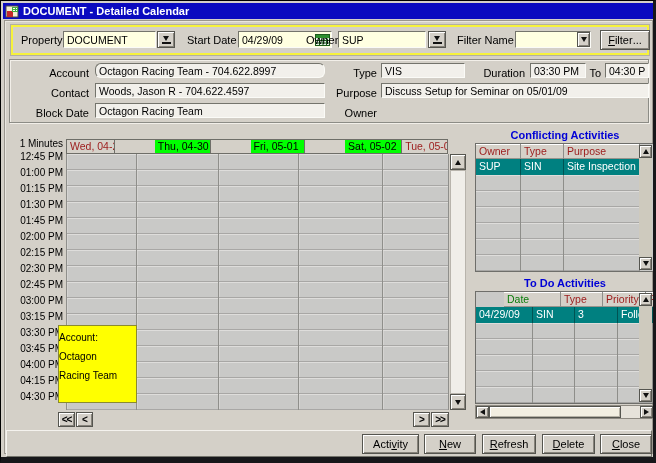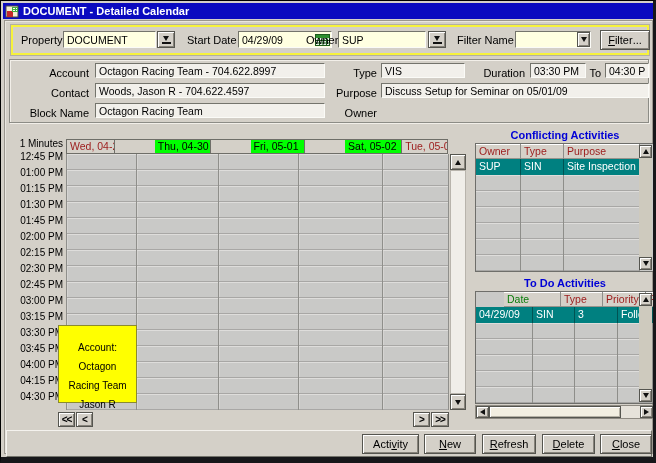--- a/index.html
+++ b/index.html
@@ -46,21 +46,21 @@
   .btn.lov2{left:427px;top:30px;width:18px;height:17px;}
   .lbl.p-fn{left:456px;top:33px;}
   .fld.f-fn{left:514px;top:30px;width:76px;height:17px;padding-right:14px;}
   .btn.combo-arrow{left:576px;top:31px;width:13px;height:15px;}
   .btn.filter{left:599px;top:29px;width:50px;height:20px;}
 
   
   .details-box{position:absolute;left:8px;top:58px;width:640px;height:64px;
     border:1px solid #8c8c86;box-shadow:1px 1px 0 #f2efe9, inset 1px 1px 0 #f2efe9;}
   .lbl.ra{text-align:right;}
-  .lbl.d-acc{left:8px;top:66px;width:80px;}   .fld.f-acc{left:94px;top:62px;width:230px;height:15px;}
+  .lbl.d-acc{left:8px;top:66px;width:80px;}   .fld.f-acc{left:94px;top:62px;width:230px;height:15px;border-radius:6px;}
   .lbl.d-con{left:8px;top:86px;width:80px;}   .fld.f-con{left:94px;top:82px;width:230px;height:15px;}
   .lbl.d-blk{left:8px;top:106px;width:80px;}  .fld.f-blk{left:94px;top:102px;width:230px;height:15px;}
   .lbl.d-typ{left:308px;top:66px;width:68px;} .fld.f-typ{left:380px;top:62px;width:84px;height:15px;}
   .lbl.d-dur{left:440px;top:66px;width:84px;} .fld.f-dur{left:529px;top:62px;width:56px;height:15px;}
   .lbl.d-to{left:570px;top:66px;width:30px;}  .fld.f-to{left:604px;top:62px;width:44px;height:15px;}
   .lbl.d-pur{left:308px;top:86px;width:68px;} .fld.f-pur{left:380px;top:82px;width:268px;height:15px;}
   .lbl.d-owr{left:308px;top:106px;width:68px;}.fld.f-owr{left:380px;top:102px;width:268px;height:15px;}
 
   
   .interval-label{position:absolute;left:0;top:137px;width:62px;text-align:right;font-size:10px;}
@@ -69,21 +69,21 @@
   .day-headers{position:absolute;left:65px;top:138px;width:382px;height:15px;display:flex;border:1px solid #6e6e68;}
   .day-header{height:13px;font-size:10.5px;line-height:13px;padding-left:3px;overflow:hidden;white-space:nowrap;
     background:#d6d2ca;color:var(--header-red);border-right:1px solid #6e6e68;}
   .day-header:last-child{border-right:none;}
   .day-header.hl{background:var(--highlight-green);color:#000;margin-left:40px;}
   .cal-grid{position:absolute;left:65px;top:153px;width:382px;height:256px;display:grid;
     grid-template-columns:70px 82px 80px 84px 66px;grid-auto-rows:16px;border-left:1px solid #8f8f8b;}
   .calendar-cell{background:var(--grid-cell);border-right:1px solid #8f8f8b;
     box-shadow:inset 0 1px 0 #dedddb,inset 0 -1px 0 #a8a7a5,inset 1px 0 0 #d5d4d2;}
   .appointment{position:absolute;left:57px;top:324px;width:79px;height:78px;background:var(--tooltip-yellow);
-    border:1px solid #8a8a30;z-index:5;font-size:10px;line-height:19px;text-align:center;color:#000;padding-top:12px;}
+    border:1px solid #8a8a30;z-index:5;font-size:10px;line-height:19px;text-align:left;color:#000;padding-top:2px;}
   .cal-vtrack{position:absolute;left:449px;top:169px;width:16px;height:224px;background:#f0eee9;border:1px solid #b8b4ac;}
   .sb.cal-up{left:449px;top:153px;width:16px;height:16px;}
   .sb.cal-dn{left:449px;top:393px;width:16px;height:16px;}
   .btn.nav{font-size:10px;font-weight:bold;letter-spacing:-1px;}
   .btn.nv1{left:57px;top:411px;width:17px;height:15px;}
   .btn.nv2{left:75px;top:411px;width:17px;height:15px;}
   .btn.nv3{left:412px;top:411px;width:17px;height:15px;}
   .btn.nv4{left:430px;top:411px;width:18px;height:15px;}
 
   
@@ -178,21 +178,21 @@
       <span>.</span>
       <span>.</span>
       <span>.</span>
     </button>
 
   <div class="details-box"></div>
   <span class="lbl ra d-acc">Account</span>
   <input class="fld gray f-acc" readonly="" value="Octagon Racing Team - 704.622.8997" style="">
   <span class="lbl ra d-con">Contact</span>
   <input class="fld gray f-con" readonly="" value="Woods, Jason R - 704.622.4597" style="">
-  <span class="lbl ra d-blk">Block Name</span>
+  <span class="lbl ra d-blk">Block Date</span>
   <input class="fld gray f-blk" readonly="" value="Octagon Racing Team" style="">
   <span class="lbl ra d-typ">Type</span>
   <input class="fld gray f-typ" readonly="" value="VIS" style="">
   <span class="lbl ra d-dur">Duration</span>
   <input class="fld gray f-dur" readonly="" value="03:30 PM" style="">
   <span class="lbl ra d-to">To</span>
   <input class="fld gray f-to" readonly="" value="04:30 PM" style="">
   <span class="lbl ra d-pur">Purpose</span>
   <input class="fld gray f-pur" readonly="" value="Discuss Setup for Seminar on 05/01/09" style="">
   <span class="lbl ra d-owr">Owner</span>
@@ -301,21 +301,20 @@
       <div class="calendar-cell"></div>
       <div class="calendar-cell"></div>
       <div class="calendar-cell"></div>
       <div class="calendar-cell"></div>
       <div class="calendar-cell"></div>
       <div class="calendar-cell"></div>
     </div>
   <div class="appointment" id="appointment">
       <div>Account: Octagon</div>
       <div>Racing Team</div>
-      <div>Jason R</div>
     </div>
   <div class="cal-vtrack"></div>
   <button class="sb cal-up">
       <span class="tri-up"></span>
     </button>
   <button class="sb cal-dn">
       <span class="tri-dn"></span>
     </button>
   <button class="btn nav nv1">&lt;&lt;</button>
   <button class="btn nav nv2">&lt;</button>

